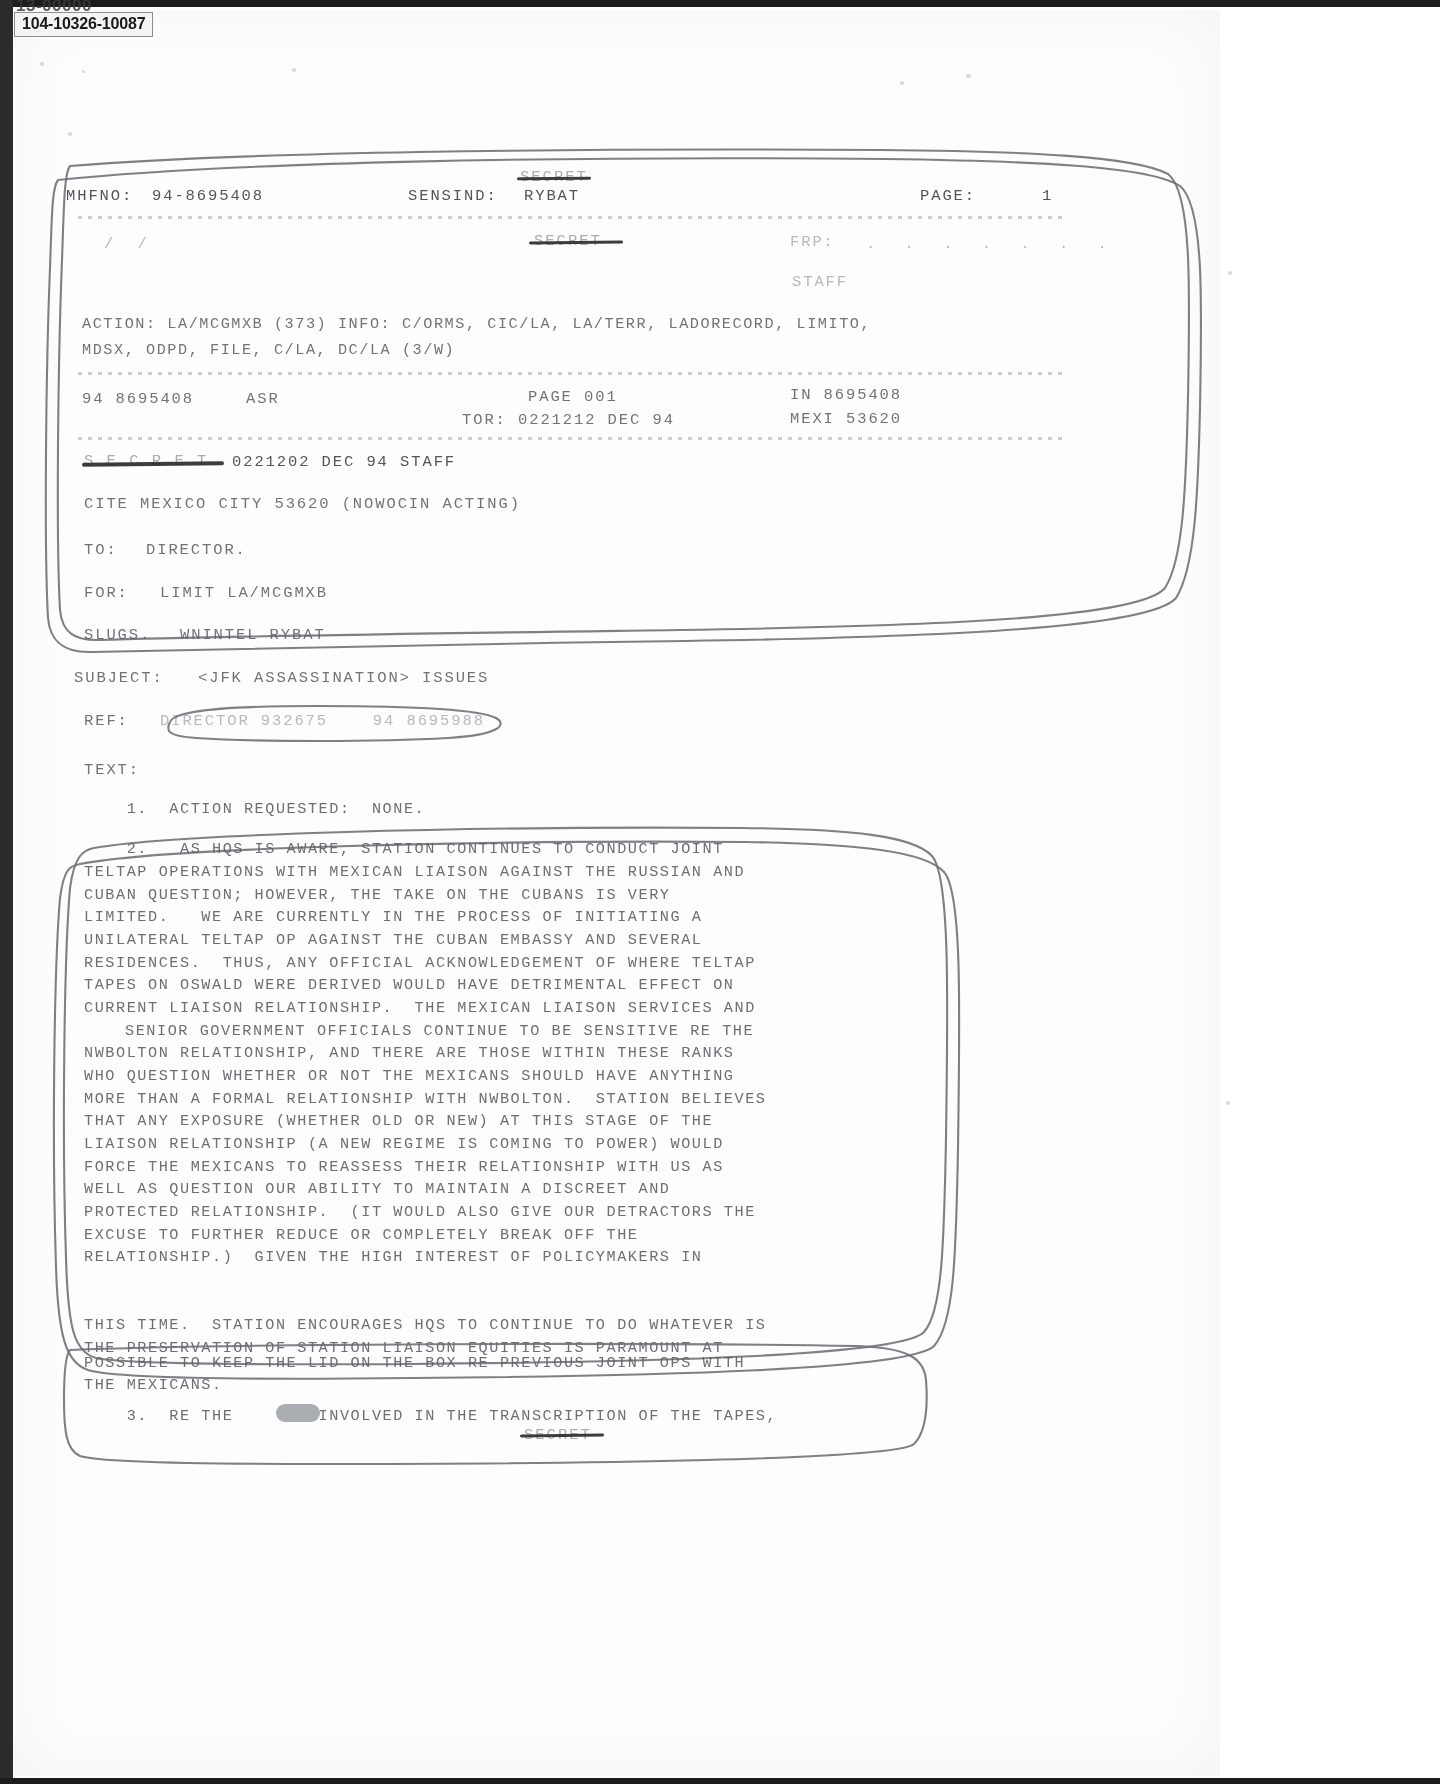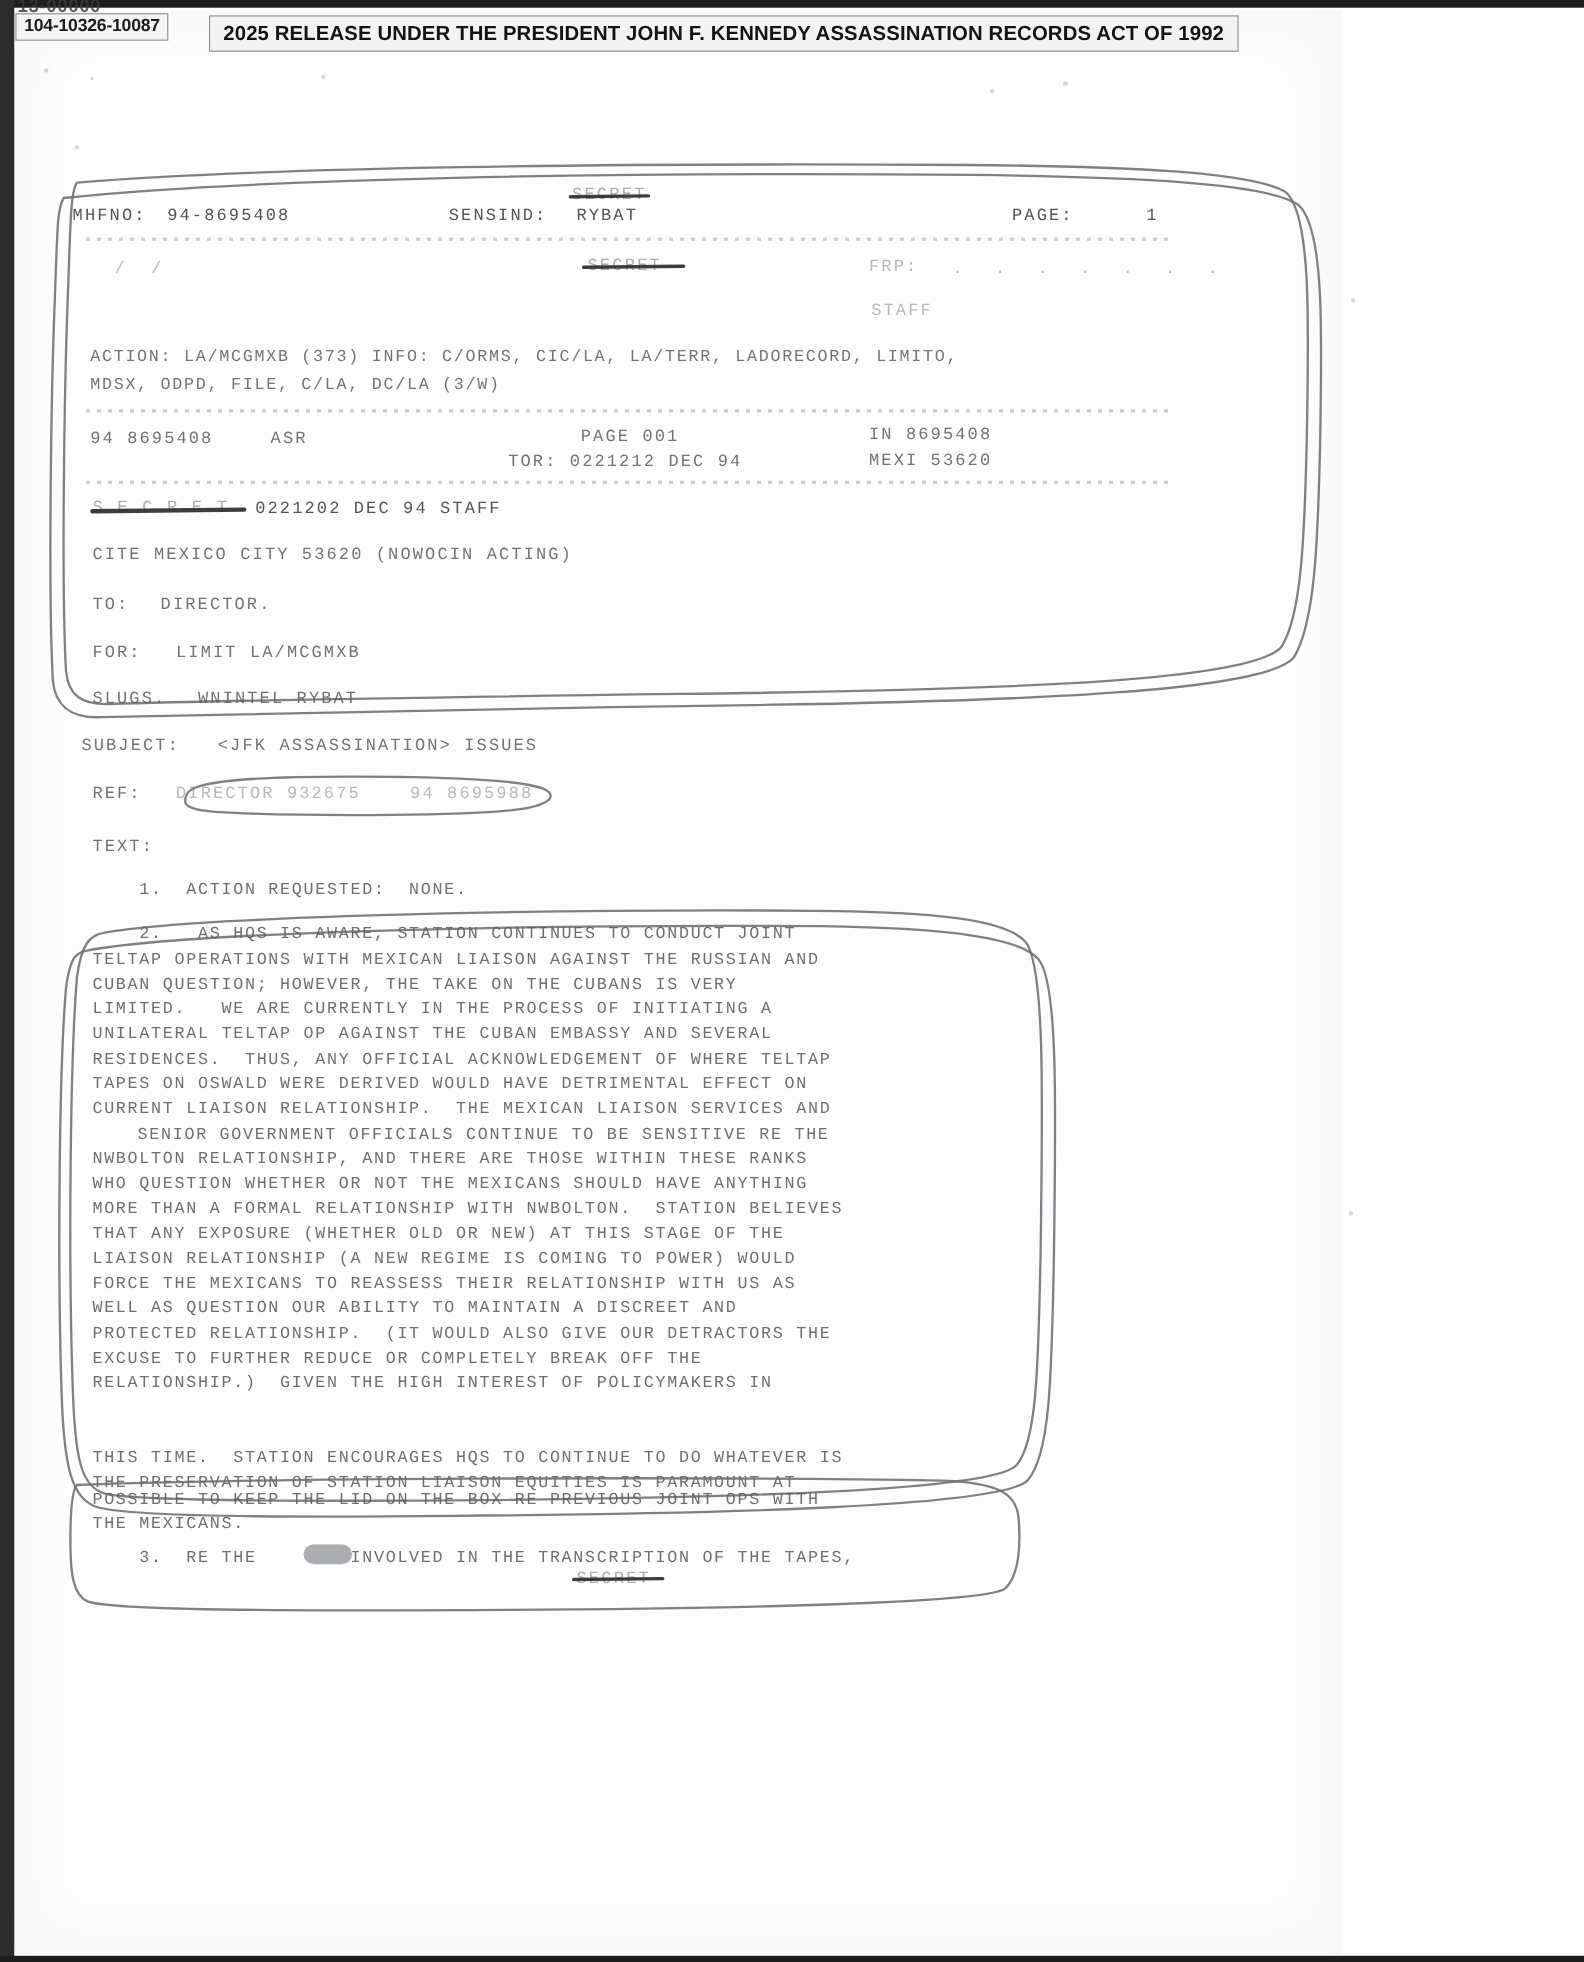--- a/index.html
+++ b/index.html
@@ -187,21 +187,20 @@
 <div id="page">
 
   <div class="scan-sheet"></div>
   <div class="right-gutter"></div>
   <div class="dark-strip-top"></div>
   <div class="dark-strip-left"></div>
   <div class="dark-strip-bottom"></div>
 
   <div class="top-cut-number">13-00000</div>
   <div class="record-id-stamp">104-10326-10087</div>
-  <div class="release-banner">2025 RELEASE UNDER THE PRESIDENT JOHN F. KENNEDY ASSASSINATION RECORDS ACT OF 1992</div>
 
   <div class="speck" style="left:40px;  top:62px;  width:4px; height:4px;"></div>
   <div class="speck" style="left:82px;  top:70px;  width:3px; height:3px;"></div>
   <div class="speck" style="left:292px; top:68px;  width:4px; height:4px;"></div>
   <div class="speck" style="left:900px; top:81px;  width:4px; height:4px;"></div>
   <div class="speck" style="left:966px; top:74px;  width:5px; height:4px;"></div>
   <div class="speck" style="left:68px;  top:132px; width:4px; height:4px;"></div>
   <div class="speck" style="left:1228px;top:271px; width:4px; height:4px;"></div>
   <div class="speck" style="left:1226px;top:1101px;width:4px; height:4px;"></div>
 

